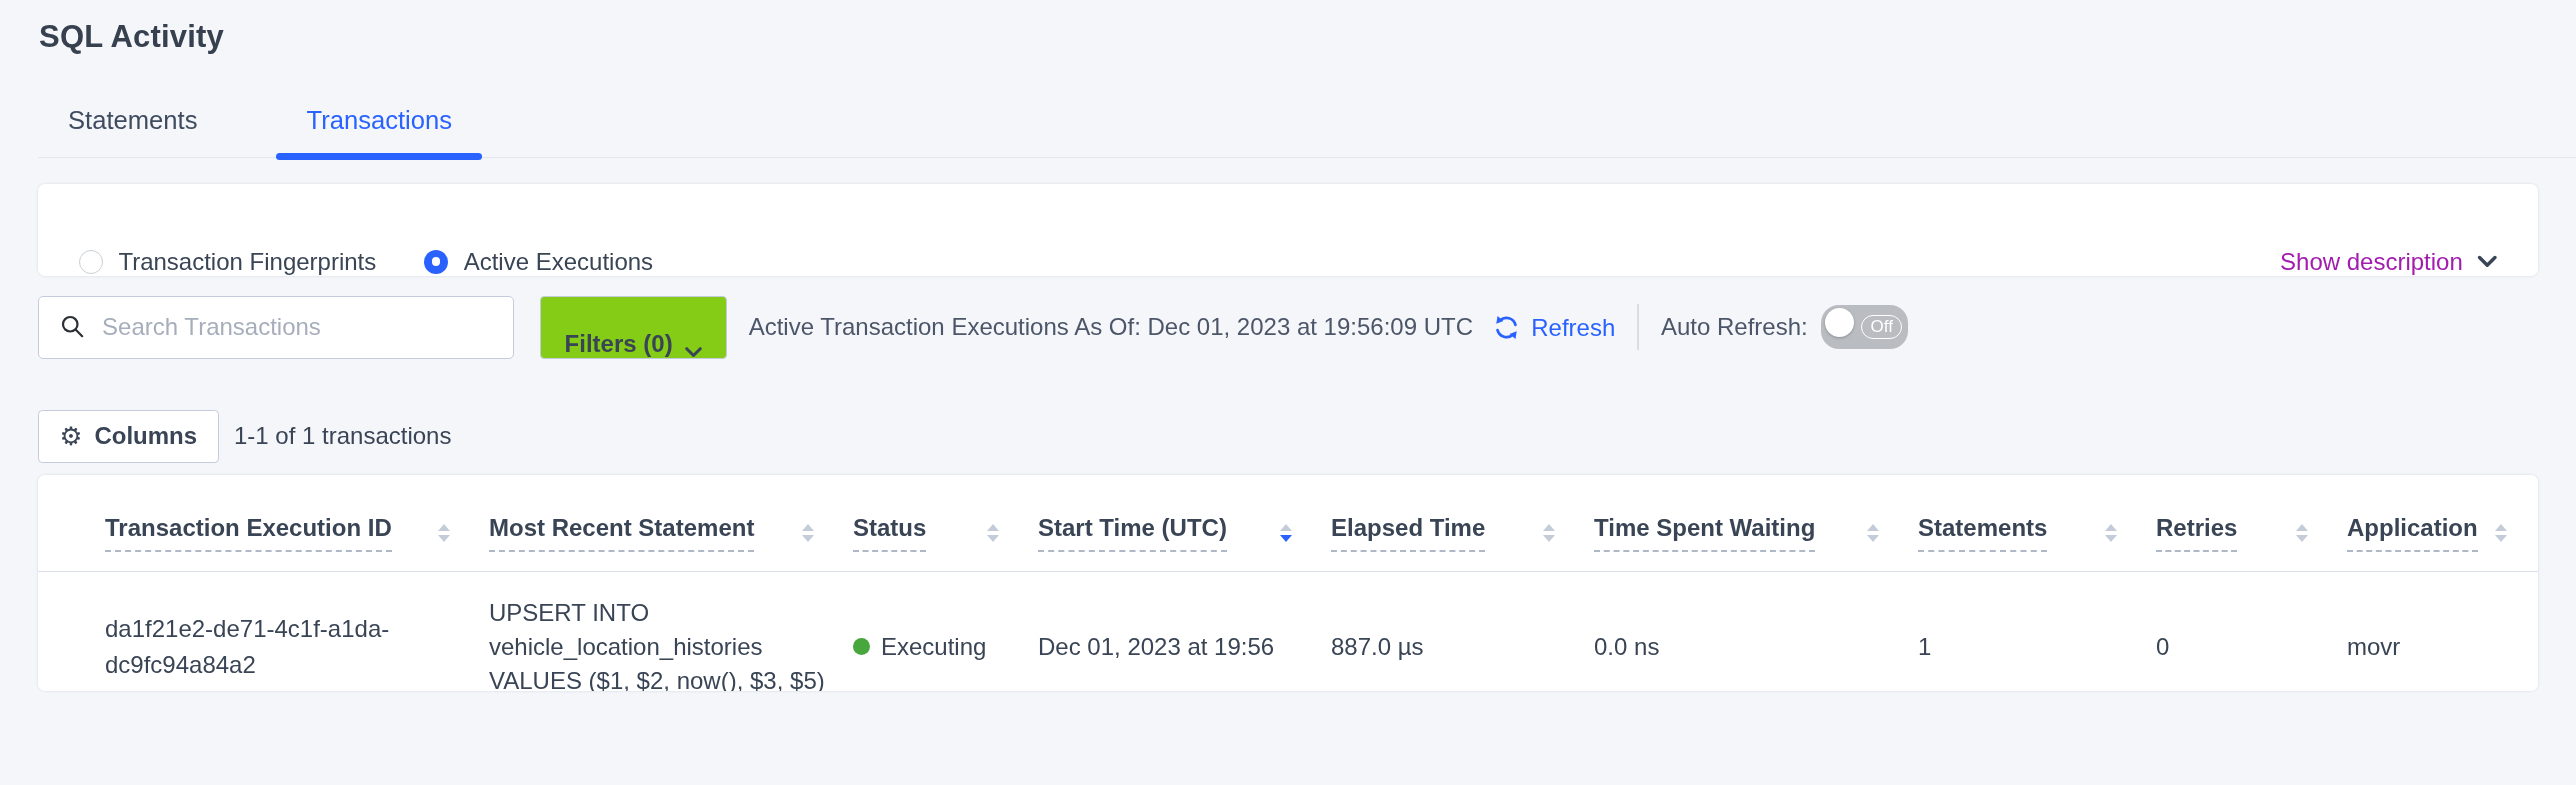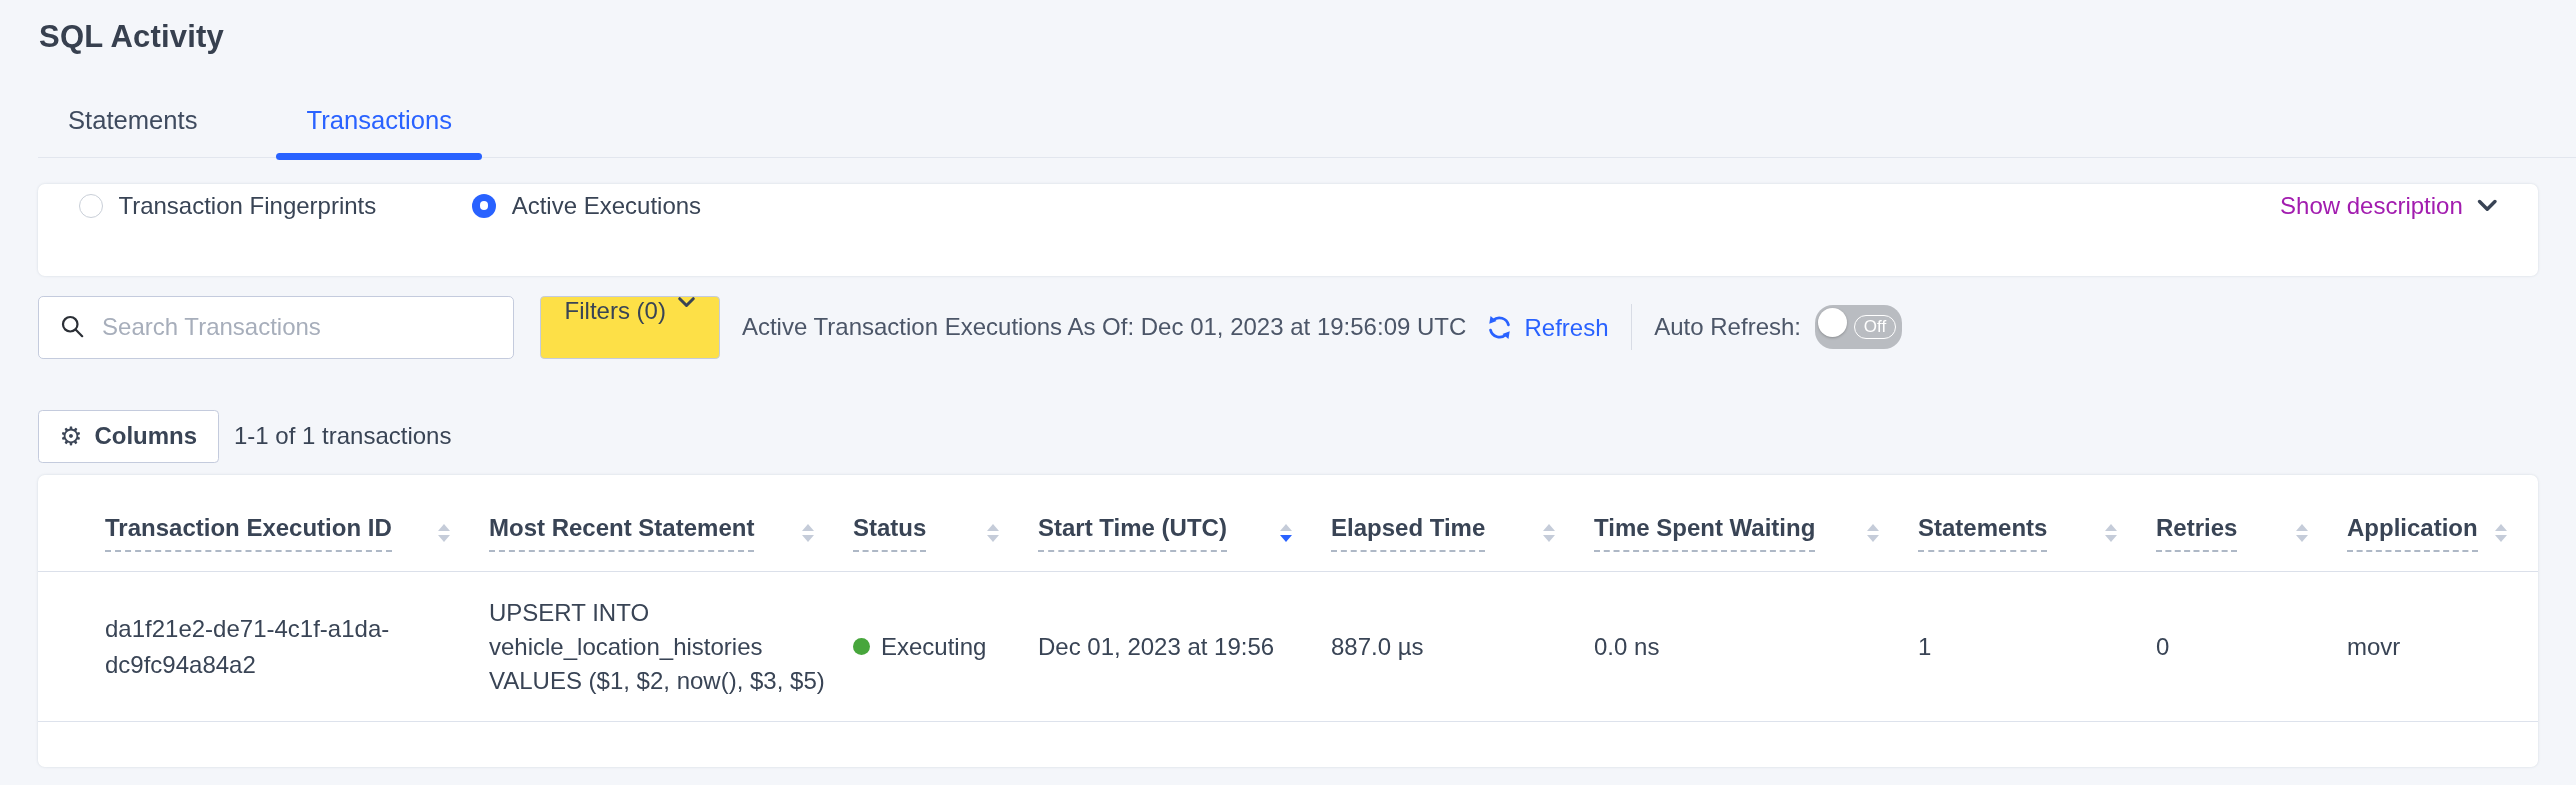--- a/index.html
+++ b/index.html
@@ -40,23 +40,22 @@
   
   .card {
     background:#ffffff; border-radius:6.8px;
     box-shadow:0 0 2.6px rgba(67,90,111,.18);
     margin:0 38px 0 38px;
   }
 
   
   .radio-card {
     margin-top:25.6px; height:92px;
-    display:flex; align-items:flex-start;
-    padding:8px 41px;
-    gap:48px;
+    display:flex; align-items:flex-end;
+    padding:0 41px;
   }
   .radio-option { display:flex; align-items:center; cursor:pointer; }
   .radio-option + .radio-option { margin-left:48px; }
   .radio-circle {
     width:24px; height:24px; border-radius:50%;
     border:1.7px solid #c9cfd8; background:#fff;
     margin-right:15.4px; flex:none; position:relative;
   }
   .radio-circle.checked { border:none; background:#2962ff; }
   .radio-circle.checked::after {
@@ -83,24 +82,24 @@
   }
   .search-box svg { flex:none; }
   .search-box input {
     border:none; outline:none; background:transparent;
     font-family:"Liberation Sans", sans-serif;
     font-size:24px; color:#394455; margin-left:17px; width:100%;
   }
   .search-box input::placeholder { color:#a7aebb; }
   .filters-btn {
     margin-left:25.6px; height:63px; padding:0 24px;
-    background:#fde047; border:0.9px solid #c4cbdd; border-radius:4.3px;
-    display:flex; align-items:flex-start; cursor:pointer;
+    background:#84cc16; border:0.9px solid #c4cbdd; border-radius:4.3px;
+    display:flex; align-items:flex-end; cursor:pointer;
     font-family:"Liberation Sans", sans-serif;
-    font-size:24px; font-weight:400; color:#394455;
+    font-size:24px; font-weight:700; color:#394455;
   }
   .filters-btn svg { margin-left:12px; }
   .asof-text { margin-left:22px; font-size:24px; color:#4c5668; white-space:nowrap; }
   .refresh-link {
     margin-left:19px; display:flex; align-items:flex-end; cursor:pointer;
     font-size:24px; font-weight:500; color:#2962ff; white-space:nowrap;
   }
   .refresh-link svg { margin-right:10.2px; }
   .v-divider { width:1.7px; height:46px; background:#d8dce5; margin:0 22px; flex:none; }
   .auto-label { font-size:24px; color:#4c5668; white-space:nowrap; }
@@ -128,21 +127,21 @@
     height:53px; padding:0 20.5px;
     background:#fff; border:0.9px solid #c4cbdd; border-radius:4.3px;
     display:flex; align-items:center; cursor:pointer;
     font-family:"Liberation Sans", sans-serif;
     font-size:24px; font-weight:700; color:#394455;
   }
   .columns-btn .gear { font-size:25.6px; font-weight:400; margin-right:12px; color:#3c4657; }
   .result-count { margin-left:15.4px; font-size:24px; color:#394455; }
 
   
-  .table-card { margin-top:12px; height:292px; overflow:hidden; }
+  .table-card { margin-top:12px; height:216px; overflow:hidden; }
   table { width:100%; border-collapse:collapse; table-layout:fixed; }
   thead th {
     text-align:left; vertical-align:bottom;
     padding:39px 0 19px 0;
     border-bottom:1.7px solid #dbe0ea;
   }
   .th-inner { display:flex; align-items:center; justify-content:space-between; padding-right:39px; cursor:pointer; }
   .th-label {
     font-size:24px; font-weight:700; color:#394455; white-space:nowrap;
     border-bottom:2.6px dashed #aeb8c6; padding-bottom:8.5px;

